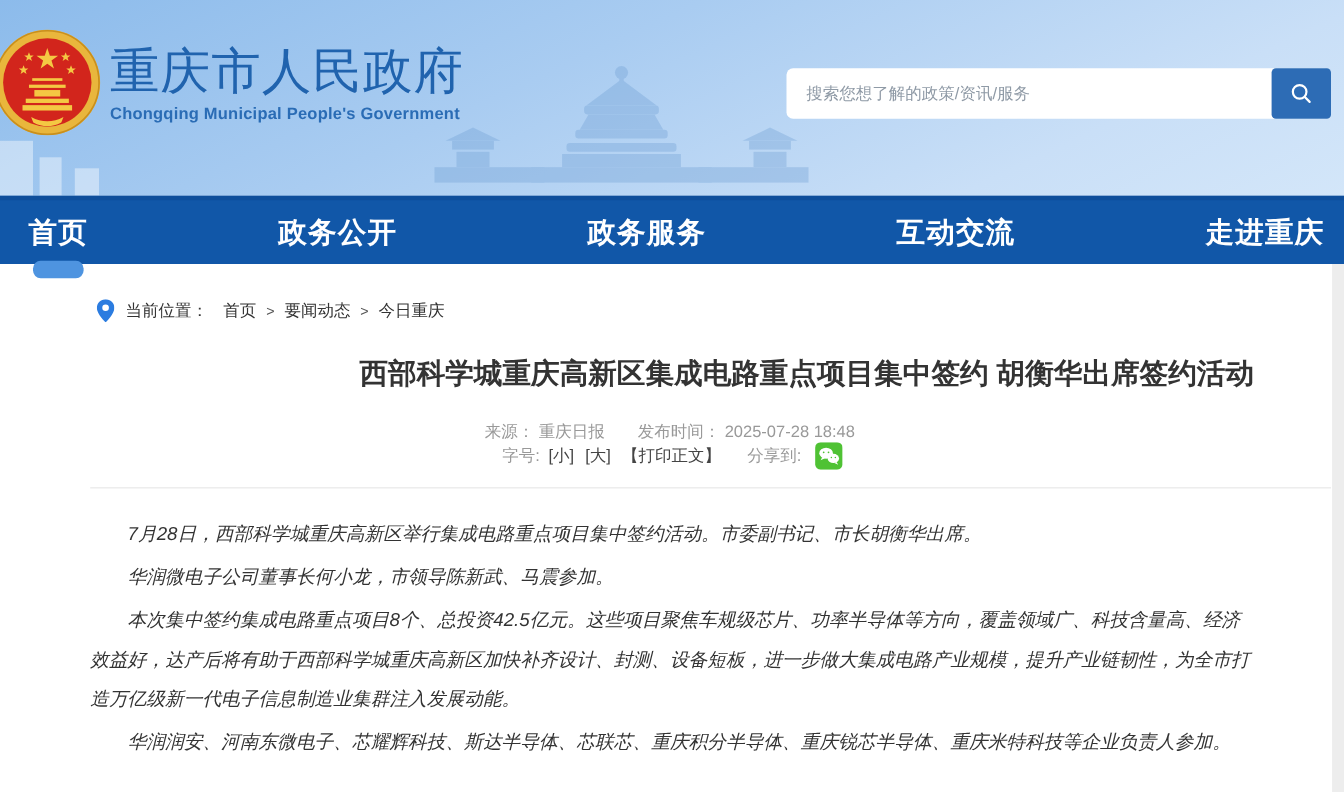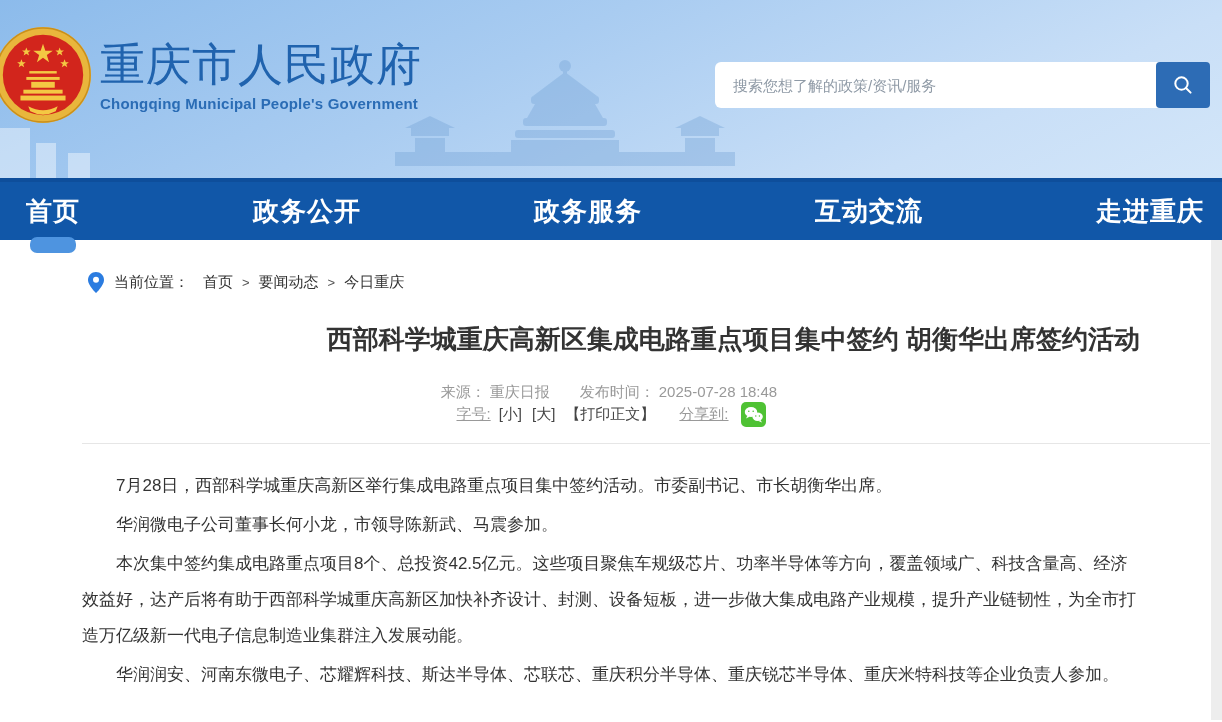--- a/index.html
+++ b/index.html
@@ -55,29 +55,29 @@
 
   .content { margin-left: 82px; width: 1058px; }
   .article-title { margin-top: 28px; text-align: right; font-size: 26px; font-weight: bold;
     color: #333; line-height: 36px; }
 
   .meta-row { margin-top: 26px; display: flex; justify-content: flex-end; align-items: center;
     font-size: 15px; color: #999; flex-direction: column; }
   .meta-left span { margin-right: 4px; }
   .meta-left .gap { display: inline-block; width: 22px; }
   .meta-right { display: flex; align-items: center; }
-  .meta-right .dim { color: #999; margin-right: 8px; text-decoration: underline; }
+  .meta-right .dim { color: #999; margin-right: 8px; }
   .meta-right a { color: #444; text-decoration: none; margin-right: 10px; cursor: pointer; }
   .meta-right .share-label { margin: 0 12px 0 14px; }
   .wechat-btn { display: inline-flex; cursor: pointer; }
 
   .divider { width: 1128px; height: 0; border-top: 1px solid #e6e6e6; margin-top: 16px; }
 
   .article-body { margin-top: 24px; font-size: 17px; color: #333; line-height: 36px; }
-  .article-body p { text-indent: 2em; margin-bottom: 3px; }
+  .article-body p { text-indent: 2em; margin-bottom: 3px; font-style: italic; }
 </style>
 </head>
 <body>
 
 <div class="page">
 
   <header class="site-header">
     <div class="skyline">
       <span class="sky1"></span>
         <span class="sky2"></span>

